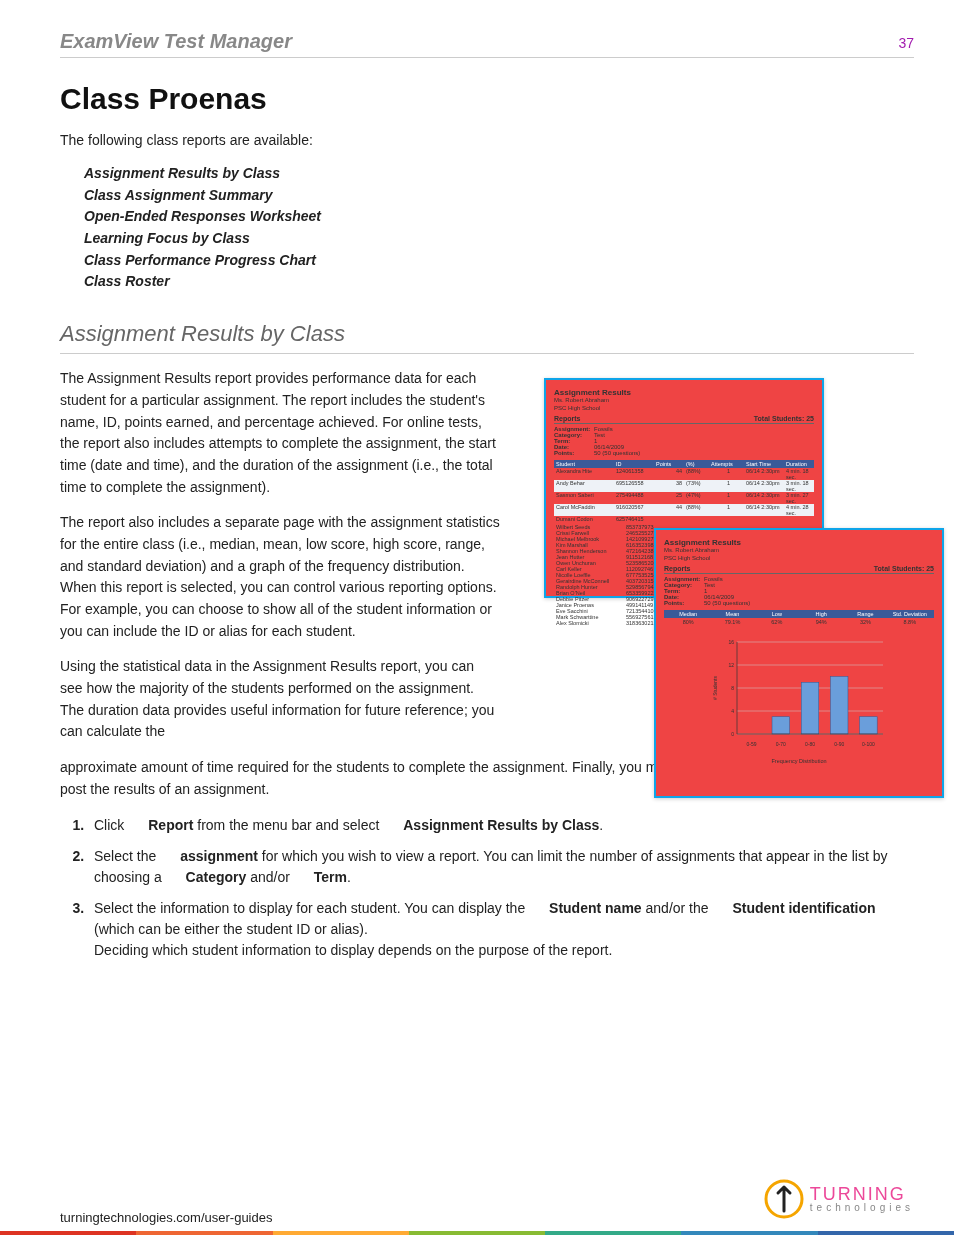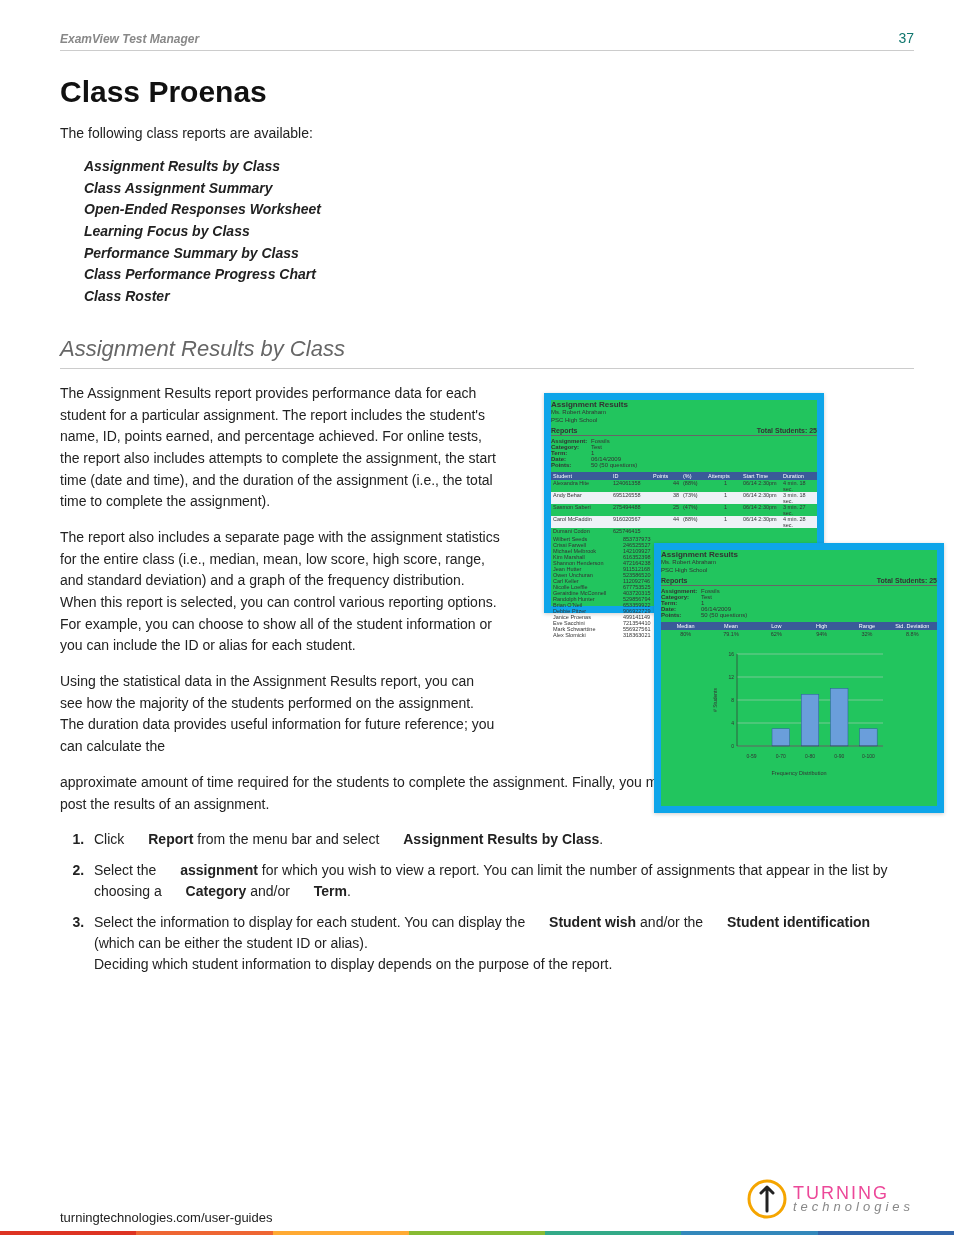--- a/index.html
+++ b/index.html
@@ -18,23 +18,23 @@
     justify-content: space-between;
     align-items: baseline;
     border-bottom: 1px solid #ccc;
     padding-bottom: 4px;
     margin-bottom: 24px;
   }
   .header-title {
     font-style: italic;
     font-weight: bold;
     color: #888;
-    font-size: 12px;
-  }
-  .page-num { color: #0f766e; font-size: 14px; text-align: center; }
+    font-size: 20px;
+  }
+  .page-num { color: #a21caf; font-size: 14px; text-align: center; }
   h1.main-title {
     font-family: "Trebuchet MS", Arial, sans-serif;
     font-size: 30px;
     font-weight: 600;
     color: #111;
     margin-bottom: 14px;
   }
   .intro { margin-bottom: 12px; line-height: 1.5; }
   .report-list {
     margin-left: 24px;
@@ -61,25 +61,26 @@
   .narrow { max-width: 440px; }
   .figure-box {
     position: absolute;
     right: 0;
     top: 10px;
     width: 370px;
     height: 410px;
   }
   .report-sheet {
     position: absolute;
-    background: #22c55e;
-    border: 7px solid #0ea5e9;
+    background: #ef4444;
+    border: 2px solid #0ea5e9;
     box-shadow: 0 1px 4px rgba(0,0,0,0.2);
     font-size: 6px;
     color: #333;
+    padding: 8px;
   }
   .sheet1 { top: 0; left: 0; width: 280px; height: 220px; }
   .sheet2 { top: 150px; left: 110px; width: 290px; height: 270px; }
   .rs-title { font-weight: bold; font-size: 8px; }
   .rs-sub { font-size: 6px; margin-bottom: 2px; }
   .rs-reports { font-weight: bold; font-size: 7px; border-bottom: 1px solid #666; padding-bottom: 1px; margin: 4px 0 2px; display:flex; justify-content:space-between;}
   .rs-meta div { display:flex; }
   .rs-meta .label { width: 40px; font-weight:bold; }
   .rs-table-head { background: #3a5a99; color:#fff; display:flex; font-size:5.5px; padding:1px 2px; margin-top:4px; }
   .rs-table-head span:nth-child(1){width:60px;}
@@ -129,21 +130,21 @@
   .logo-wrap {
     position: absolute;
     right: 0;
     bottom: 6px;
     display: flex;
     align-items: center;
     gap: 6px;
   }
   .logo-text { line-height: 0.9; }
   .logo-top { font-size: 18px; letter-spacing: 2px; font-weight: 400; color:#ec4899;}
-  .logo-bot { font-size: 13px; letter-spacing: 4px; color:#888;font-style:italic;}
+  .logo-bot { font-size: 10px; letter-spacing: 4px; color:#888;}
   .color-stripe {
     position: absolute;
     left: 0; right: 0; bottom: 0;
     height: 4px;
     display: flex;
   }
   .color-stripe div { flex:1; }
   .c1{background:#d32;}
   .c2{background:#e63;}
   .c3{background:#fa3;}
@@ -161,21 +162,20 @@
 </div>
 
 <h1 class="main-title">Class Proenas</h1>
 <p class="intro">The following class reports are available:</p>
 
 <div class="report-list">
   <div>Assignment Results by Class</div>
   <div>Class Assignment Summary</div>
   <div>Open-Ended Responses Worksheet</div>
   <div>Learning Focus by Class</div>
-  <div>Performance Summary by Class</div>
   <div>Class Performance Progress Chart</div>
   <div>Class Roster</div>
 </div>
 
 <h2 class="section-title">Assignment Results by Class</h2>
 
 <div class="content-wrap">
 
   <p class="para narrow">The Assignment Results report provides performance data for each student for a particular assignment. The report includes the student's name, ID, points earned, and percentage achieved. For online tests, the report also includes attempts to complete the assignment, the start time (date and time), and the duration of the assignment (i.e., the total time to complete the assignment).</p>
   <p class="para narrow">The report also includes a separate page with the assignment statistics for the entire class (i.e., median, mean, low score, high score, range, and standard deviation) and a graph of the frequency distribution. When this report is selected, you can control various reporting options. For example, you can choose to show all of the student information or you can include the ID or alias for each student.</p>
@@ -420,21 +420,21 @@
   </div>
 
   <ol class="steps">
     <li>
       <span>Click </span><span class="bold">Report</span><span> from the menu bar and select </span><span class="bold">Assignment Results by Class</span><span>.</span>
     </li>
     <li>
       <span>Select the </span><span class="bold">assignment</span><span> for which you wish to view a report. You can limit the number of assignments that appear in the list by choosing a </span><span class="bold">Category</span><span> and/or </span><span class="bold">Term</span><span>.</span>
     </li>
     <li>
-      <span>Select the information to display for each student. You can display the </span><span class="bold">Student wish</span><span> and/or the </span><span class="bold">Student identification</span><span> (which can be either the student ID or alias).</span><br>
+      <span>Select the information to display for each student. You can display the </span><span class="bold">Student name</span><span> and/or the </span><span class="bold">Student identification</span><span> (which can be either the student ID or alias).</span><br>
       <span>Deciding which student information to display depends on the purpose of the report.</span>
     </li>
   </ol>
 </div>
 
 <div class="footer">
   <span class="footer-url">turningtechnologies.com/user-guides</span>
   <div class="logo-wrap">
     <svg width="40" height="40" viewBox="0 0 40 40">
       <circle cx="20" cy="20" r="18" fill="none" stroke="#f5a500" stroke-width="3"></circle>

